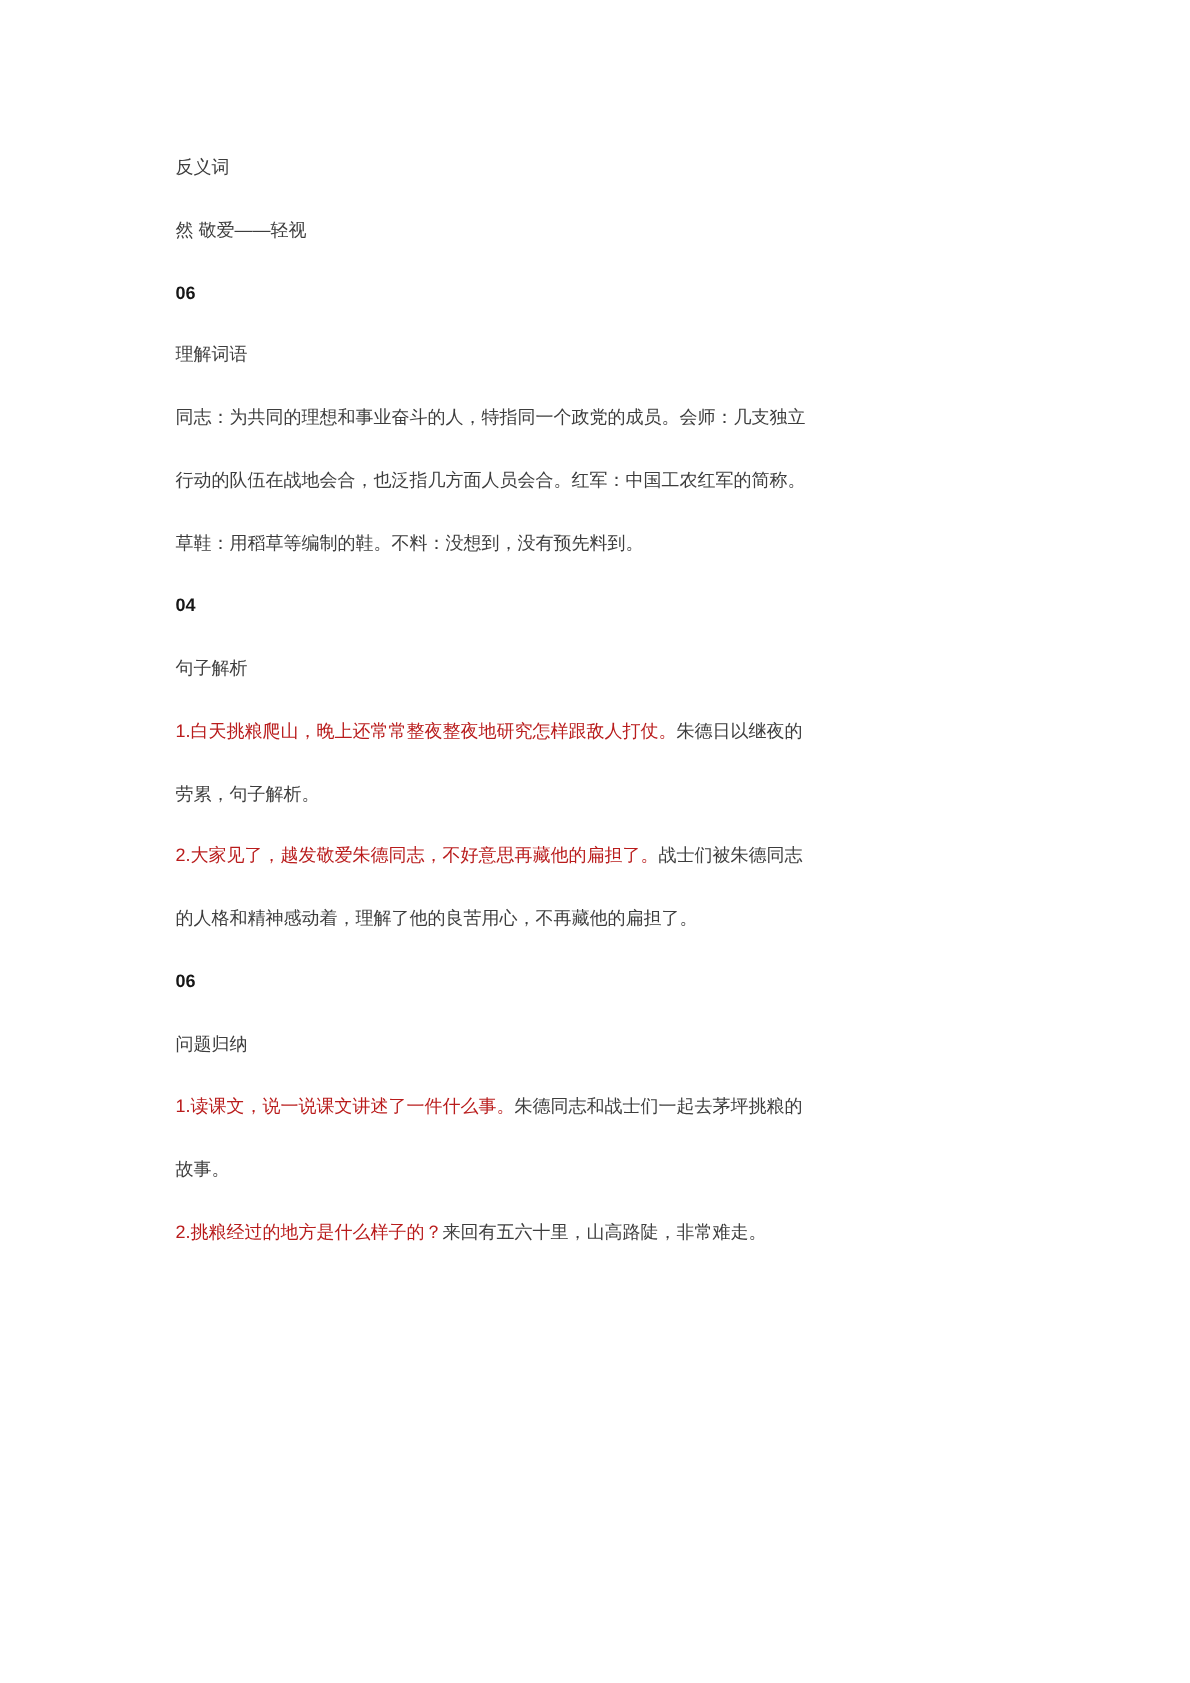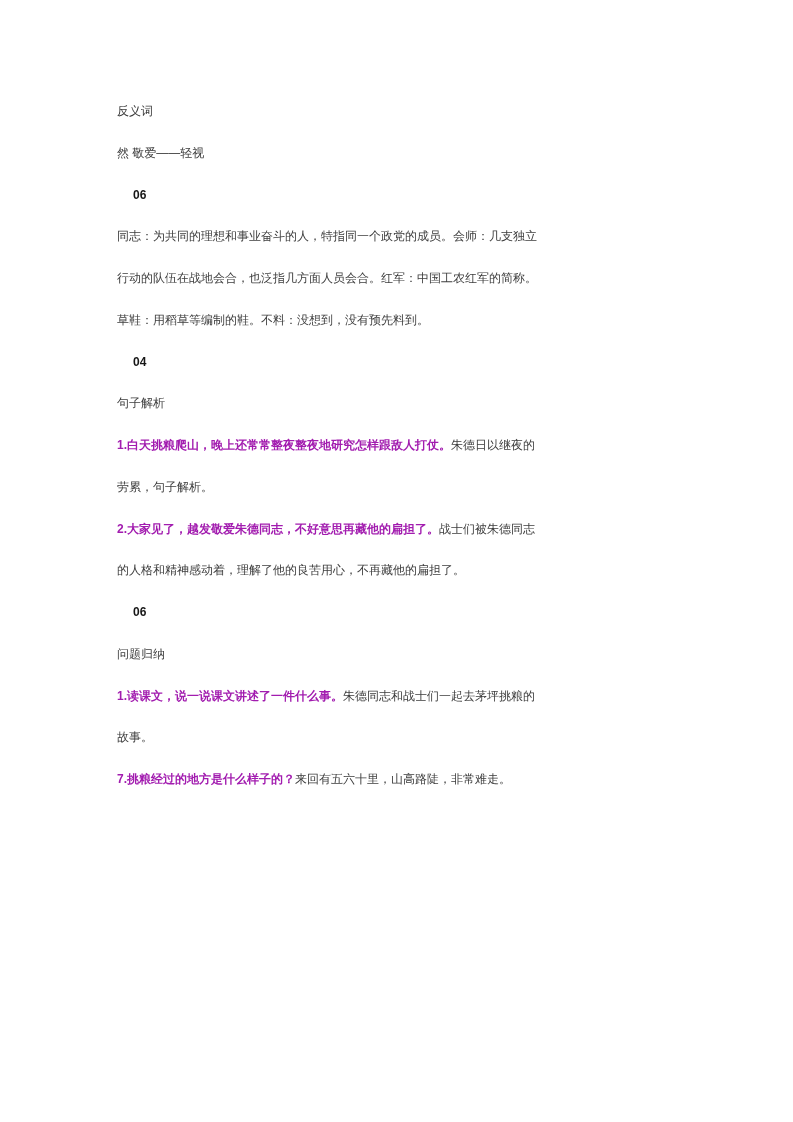--- a/index.html
+++ b/index.html
@@ -20,51 +20,51 @@
     overflow: hidden;
   }
   .line {
     height: 41.75px;
     line-height: 41.75px;
     white-space: pre;
   }
   .section-number {
     font-weight: 700;
     color: #161616;
-    margin-left: 16px;
   }
   .heading {
     font-weight: 400;
     color: #3d3d3d;
   }
   .seg {
     font-weight: 400;
     color: #3d3d3d;
   }
   .seg.bold {
-    font-weight: 700;
-    color: #a21caf;
+    font-weight: 400;
+    color: #b91c1c;
   }
 </style>
 </head>
 <body>
 
 <div class="page">
   <div id="doc-root">
       <div class="line heading">反义词</div>
       <div class="line"><span class="seg">然 敬爱——轻视</span></div>
       <div class="line section-number">06</div>
+      <div class="line heading">理解词语</div>
       <div class="line"><span class="seg">同志：为共同的理想和事业奋斗的人，特指同一个政党的成员。会师：几支独立</span></div>
       <div class="line"><span class="seg">行动的队伍在战地会合，也泛指几方面人员会合。红军：中国工农红军的简称。</span></div>
       <div class="line"><span class="seg">草鞋：用稻草等编制的鞋。不料：没想到，没有预先料到。</span></div>
       <div class="line section-number">04</div>
       <div class="line heading">句子解析</div>
       <div class="line"><span class="seg bold">1.白天挑粮爬山，晚上还常常整夜整夜地研究怎样跟敌人打仗。</span><span class="seg">朱德日以继夜的</span></div>
       <div class="line"><span class="seg">劳累，句子解析。</span></div>
       <div class="line"><span class="seg bold">2.大家见了，越发敬爱朱德同志，不好意思再藏他的扁担了。</span><span class="seg">战士们被朱德同志</span></div>
       <div class="line"><span class="seg">的人格和精神感动着，理解了他的良苦用心，不再藏他的扁担了。</span></div>
       <div class="line section-number">06</div>
       <div class="line heading">问题归纳</div>
       <div class="line"><span class="seg bold">1.读课文，说一说课文讲述了一件什么事。</span><span class="seg">朱德同志和战士们一起去茅坪挑粮的</span></div>
       <div class="line"><span class="seg">故事。</span></div>
-      <div class="line"><span class="seg bold">7.挑粮经过的地方是什么样子的？</span><span class="seg">来回有五六十里，山高路陡，非常难走。</span></div>
+      <div class="line"><span class="seg bold">2.挑粮经过的地方是什么样子的？</span><span class="seg">来回有五六十里，山高路陡，非常难走。</span></div>
     </div>
 </div>
 
 </body></html>

